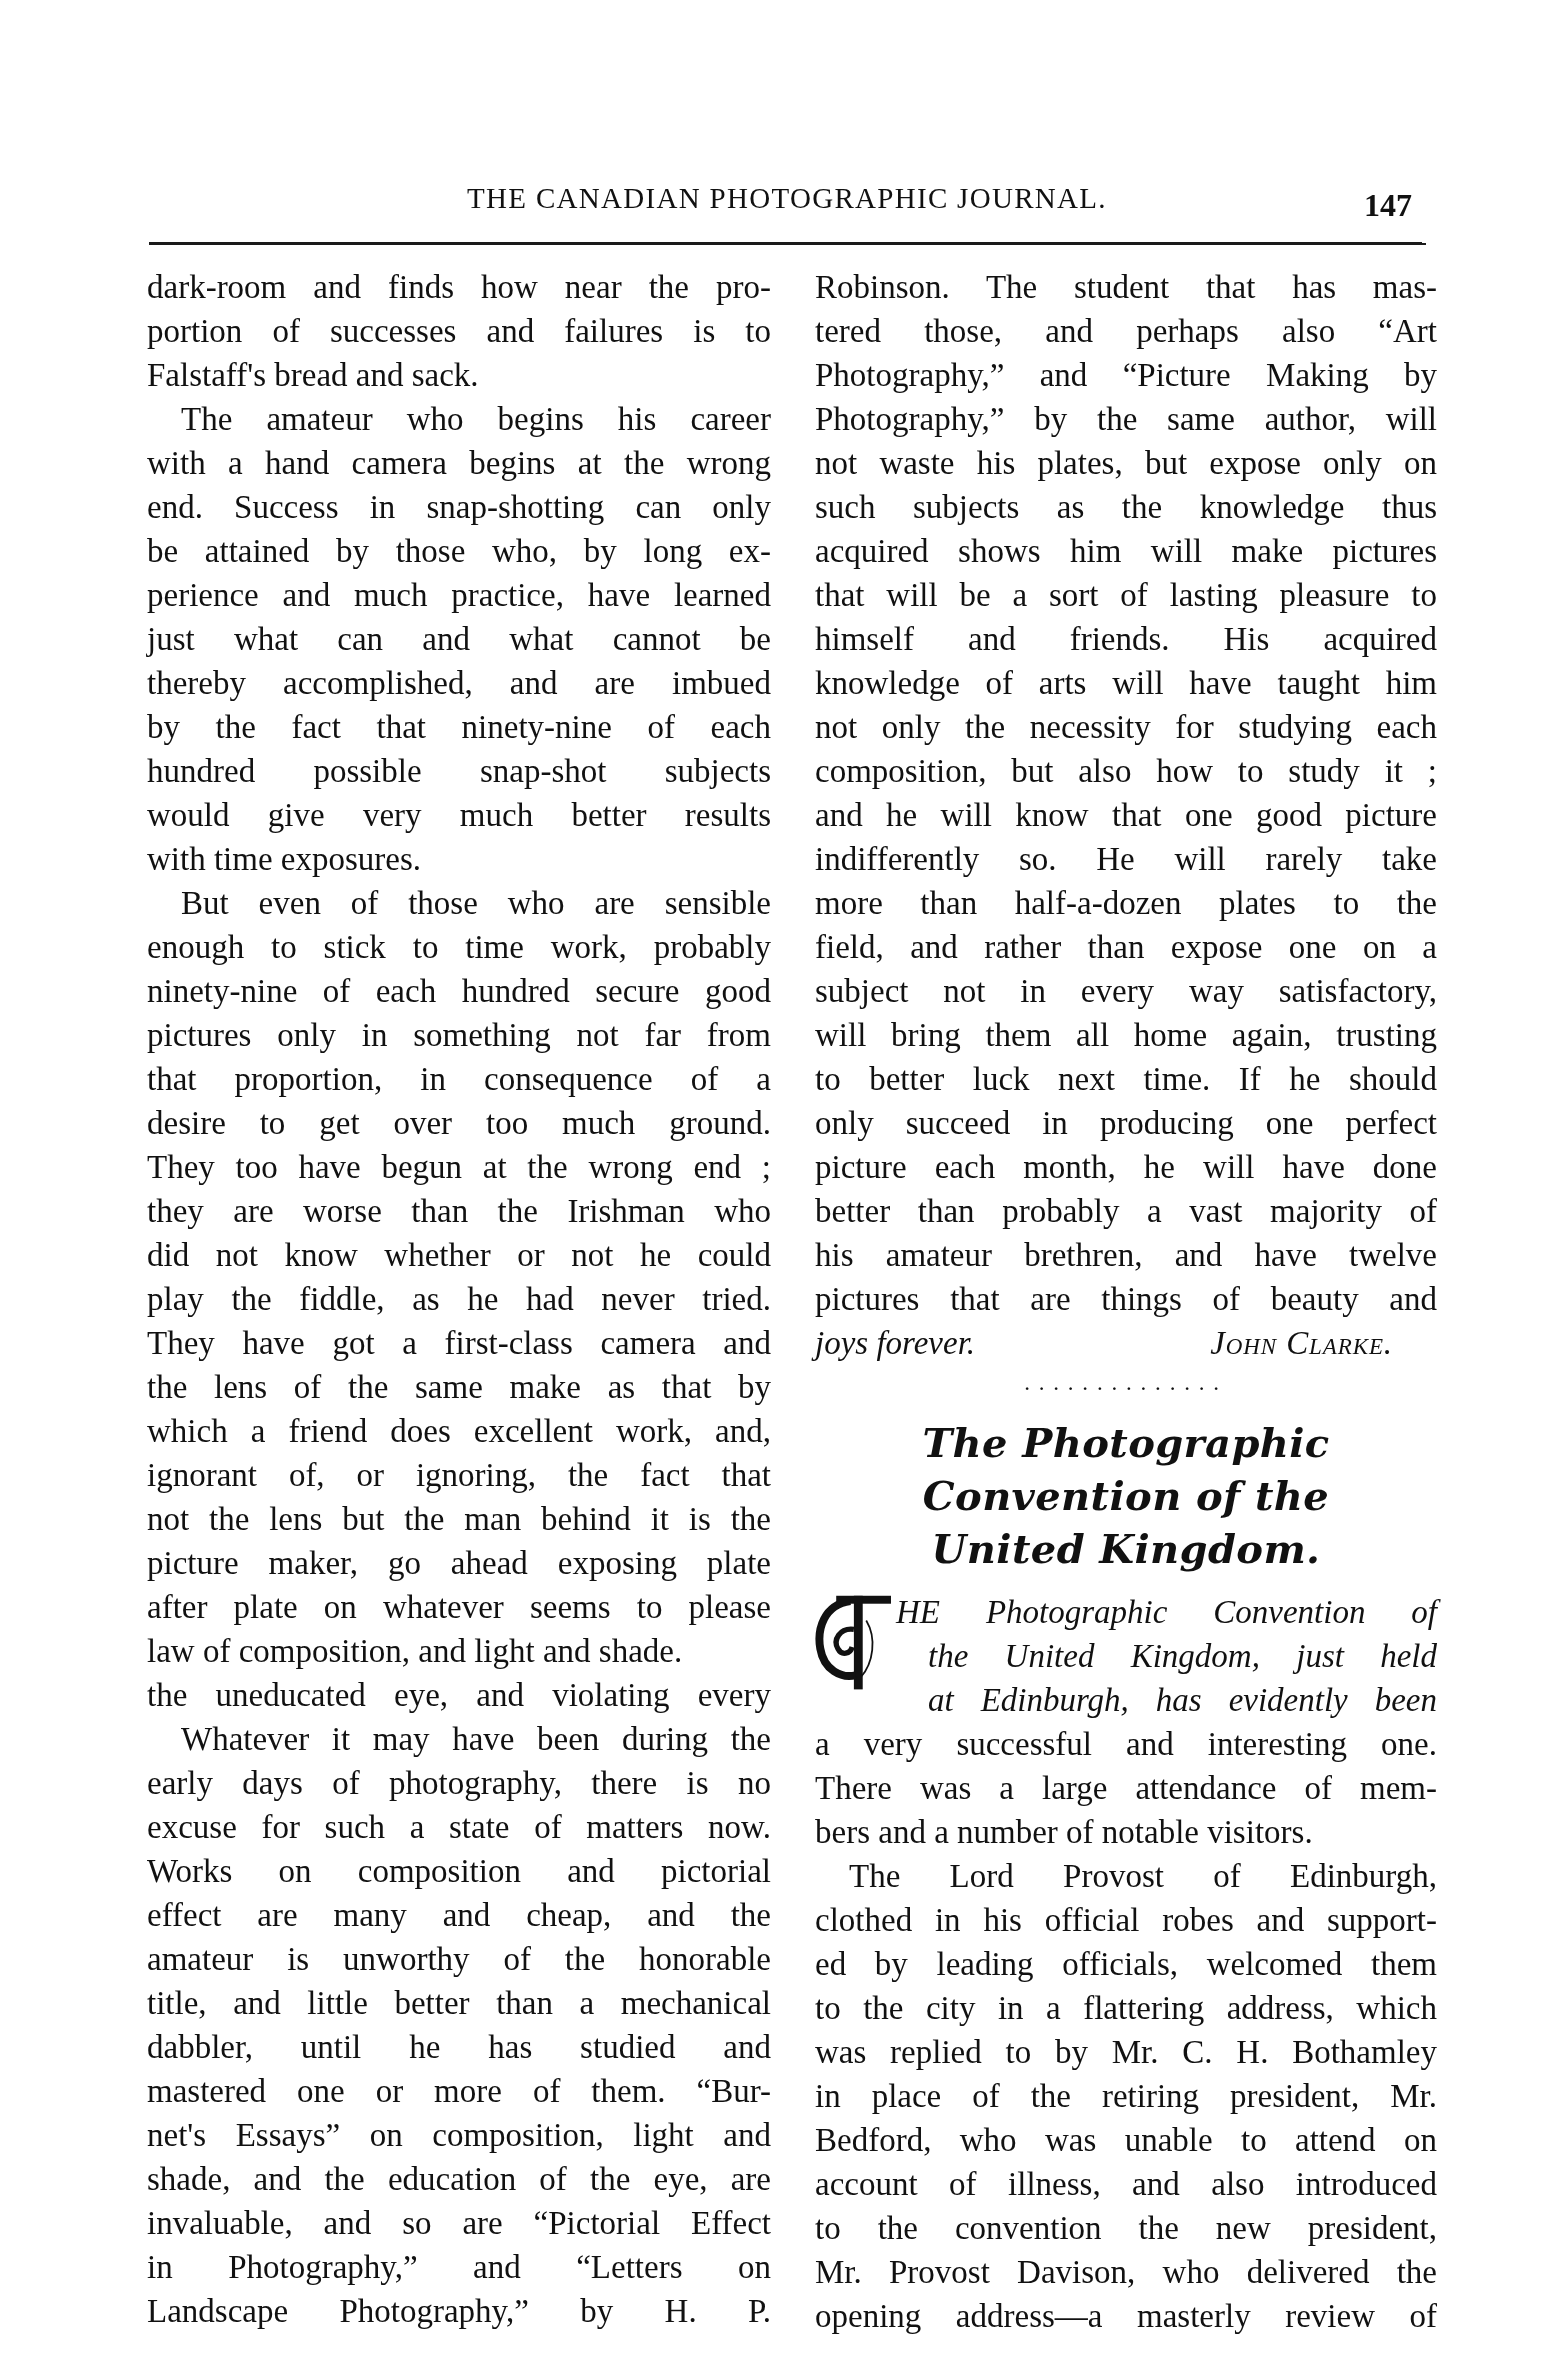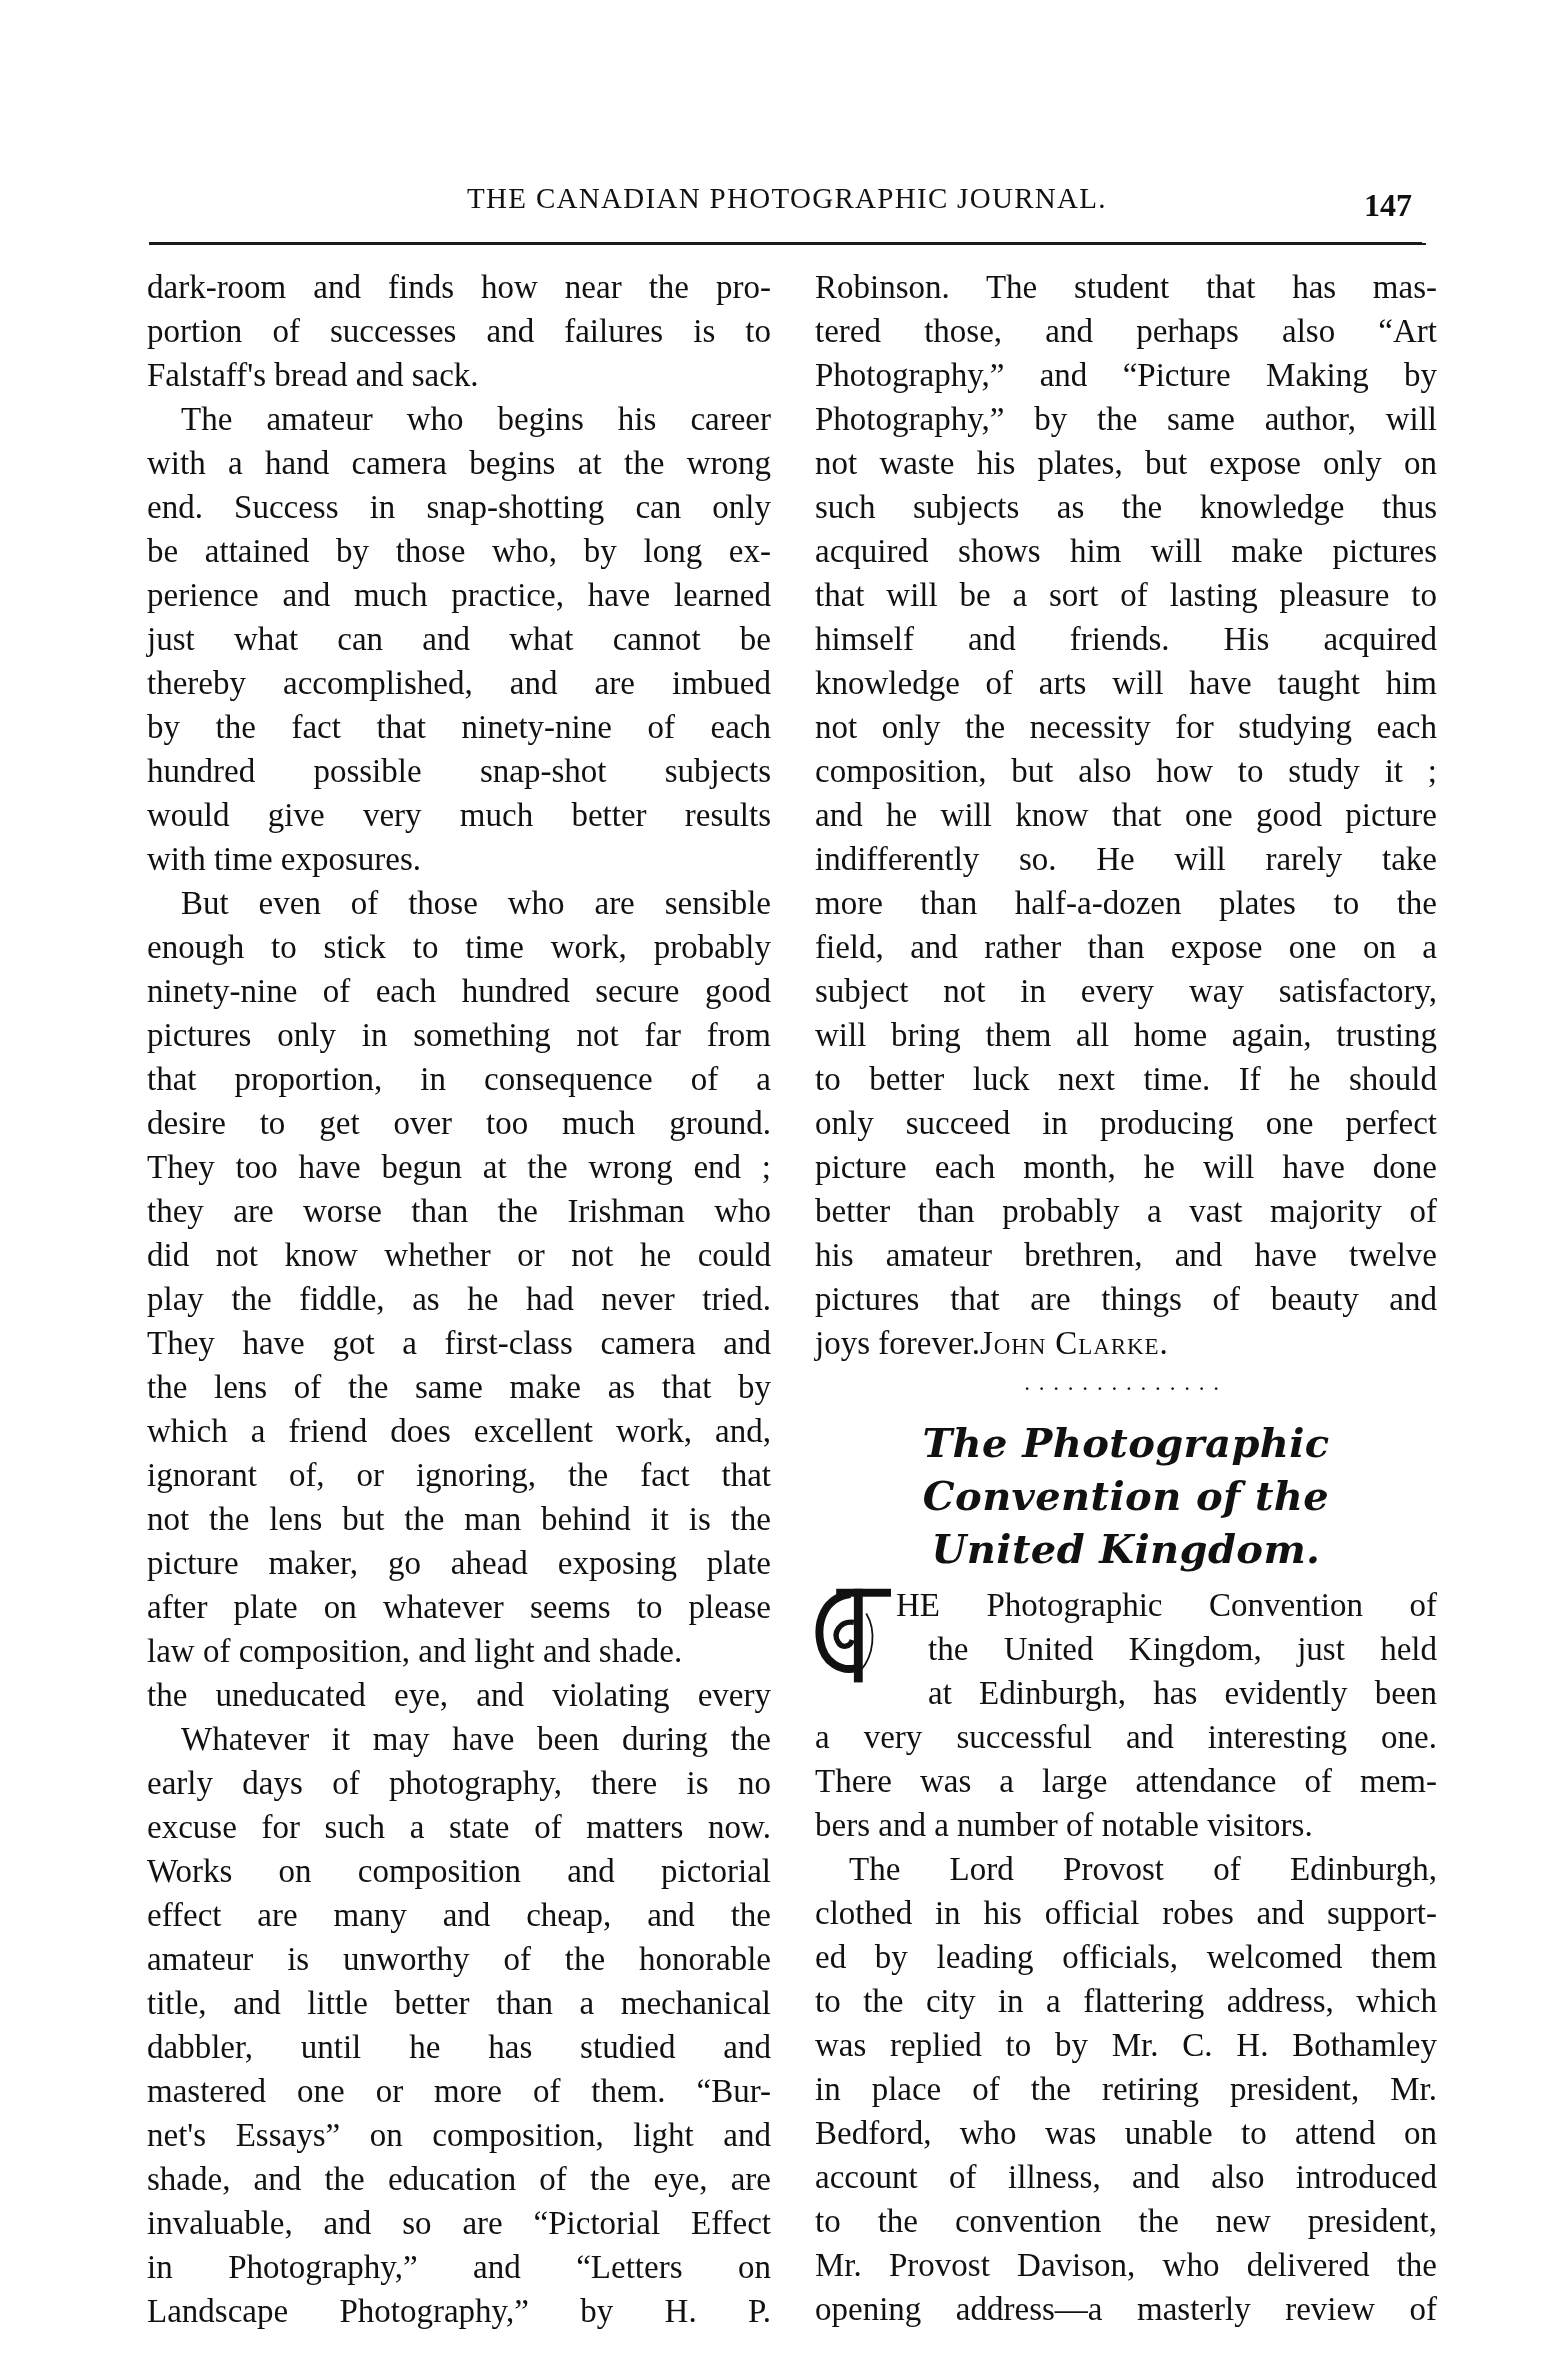--- a/index.html
+++ b/index.html
@@ -22,21 +22,21 @@
       position: absolute; top: 265px; font-size: 33px; line-height: 44px;
     }
     .col-left { left: 147px; width: 624px; }
     .col-right { left: 815px; width: 622px; }
     .ln {
       display: block; height: 44px; white-space: nowrap; overflow: visible;
       text-align: justify; text-align-last: justify;
     }
     .ln.last { text-align-last: left; }
     .ln.indent { padding-left: 34px; }
-    .signature-line { display: flex; padding-right: 44px; }
+    .signature-line { display: flex; justify-content: space-between; padding-right: 44px; font-style: italic; }
     .smallcaps { font-variant: small-caps; letter-spacing: 0.9px; }
     .dots {
       display: block; height: 51px; text-align: center; font-size: 23px; letter-spacing: 8.8px; line-height: 35px;
     }
     .heading {
       display: block; text-align: center; font-family: "DejaVu Serif", serif; font-size: 40px;
       line-height: 53px; font-weight: bold; font-style: italic; letter-spacing: 0.4px;
     }
     .dropcap-wrap { position: relative; }
     .dropcap {
@@ -131,21 +131,21 @@
   <span class="ln signature-line">
     <span>joys forever.</span>
     <span class="smallcaps">John Clarke.</span>
   </span>
 
   <span class="dots">..............</span>
 
   <span class="heading">The Photographic Convention of the</span>
   <span class="heading">United Kingdom.</span>
 
-  <div class="dropcap-wrap" style="margin-top:8px;">
+  <div class="dropcap-wrap" style="margin-top:15px;font-style:italic;">
     <svg class="dropcap" viewBox="0 0 86 120">
       <rect x="24" y="2" width="62" height="9" fill="#111"></rect>
       <rect x="44" y="2" width="10" height="106" fill="#111"></rect>
       <path d="M40 8 C10 12 2 40 6 62 C10 86 30 96 46 92" fill="none" stroke="#111" stroke-width="9"></path>
       <path d="M44 40 C28 38 20 52 26 62 C30 70 40 68 42 60" fill="none" stroke="#111" stroke-width="6"></path>
       <path d="M58 30 C70 50 66 78 52 94" fill="none" stroke="#111" stroke-width="2"></path>
     </svg>
     <span class="ln dc-indent">HE Photographic Convention of</span>
     <span class="ln dc-indent2">the United Kingdom, just held</span>
     <span class="ln dc-indent2">at Edinburgh, has evidently been</span>

